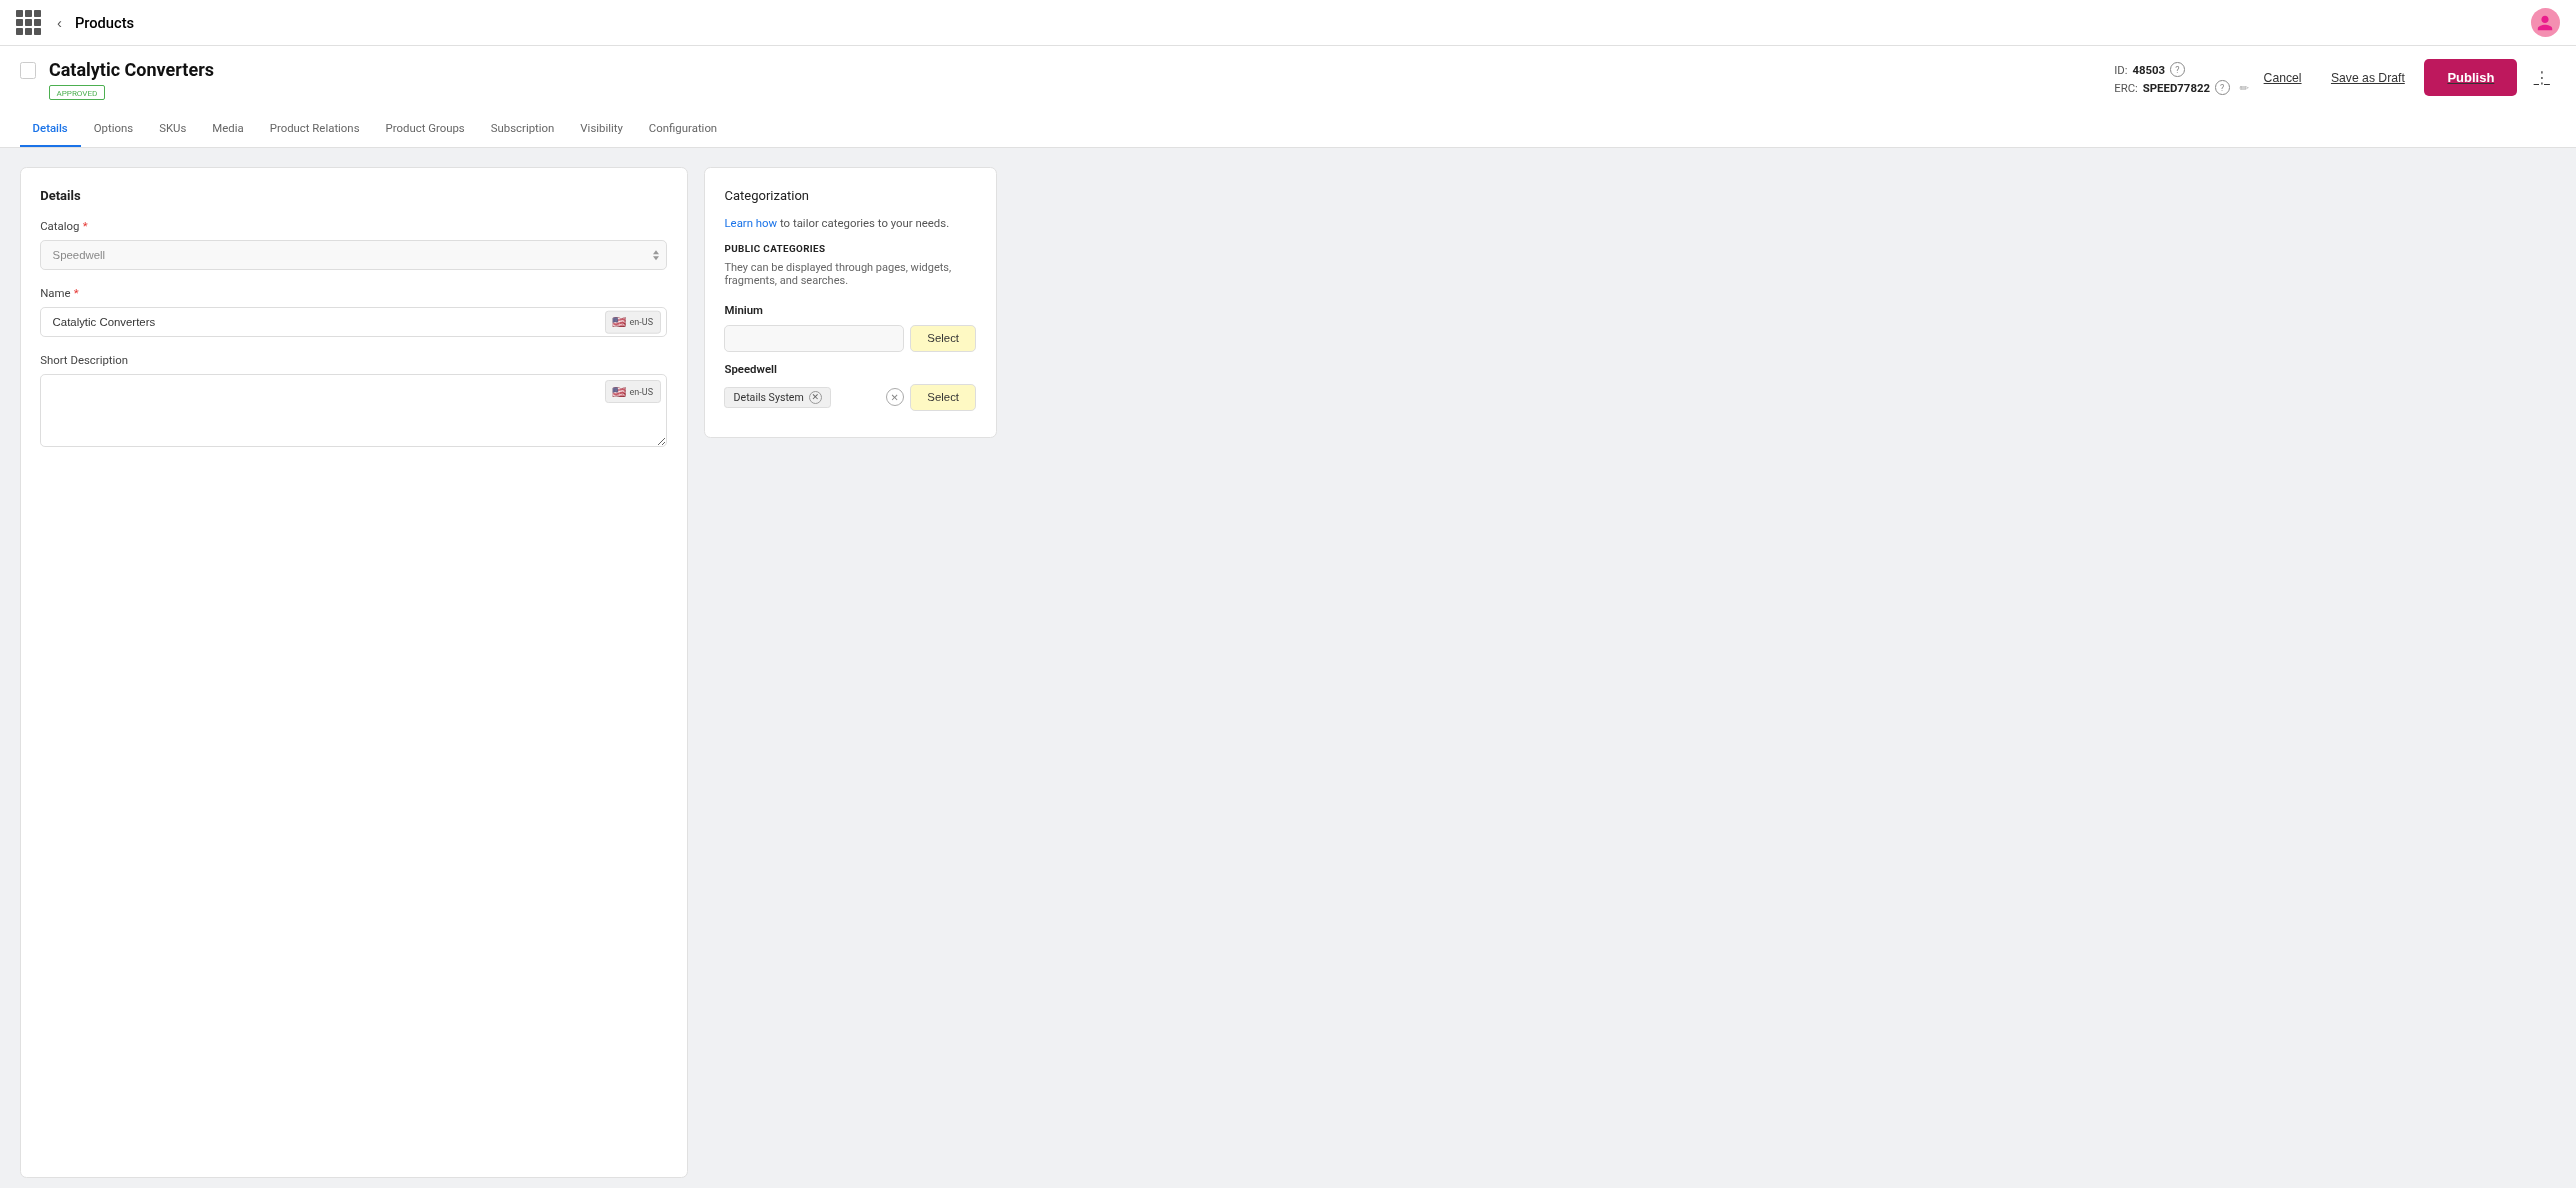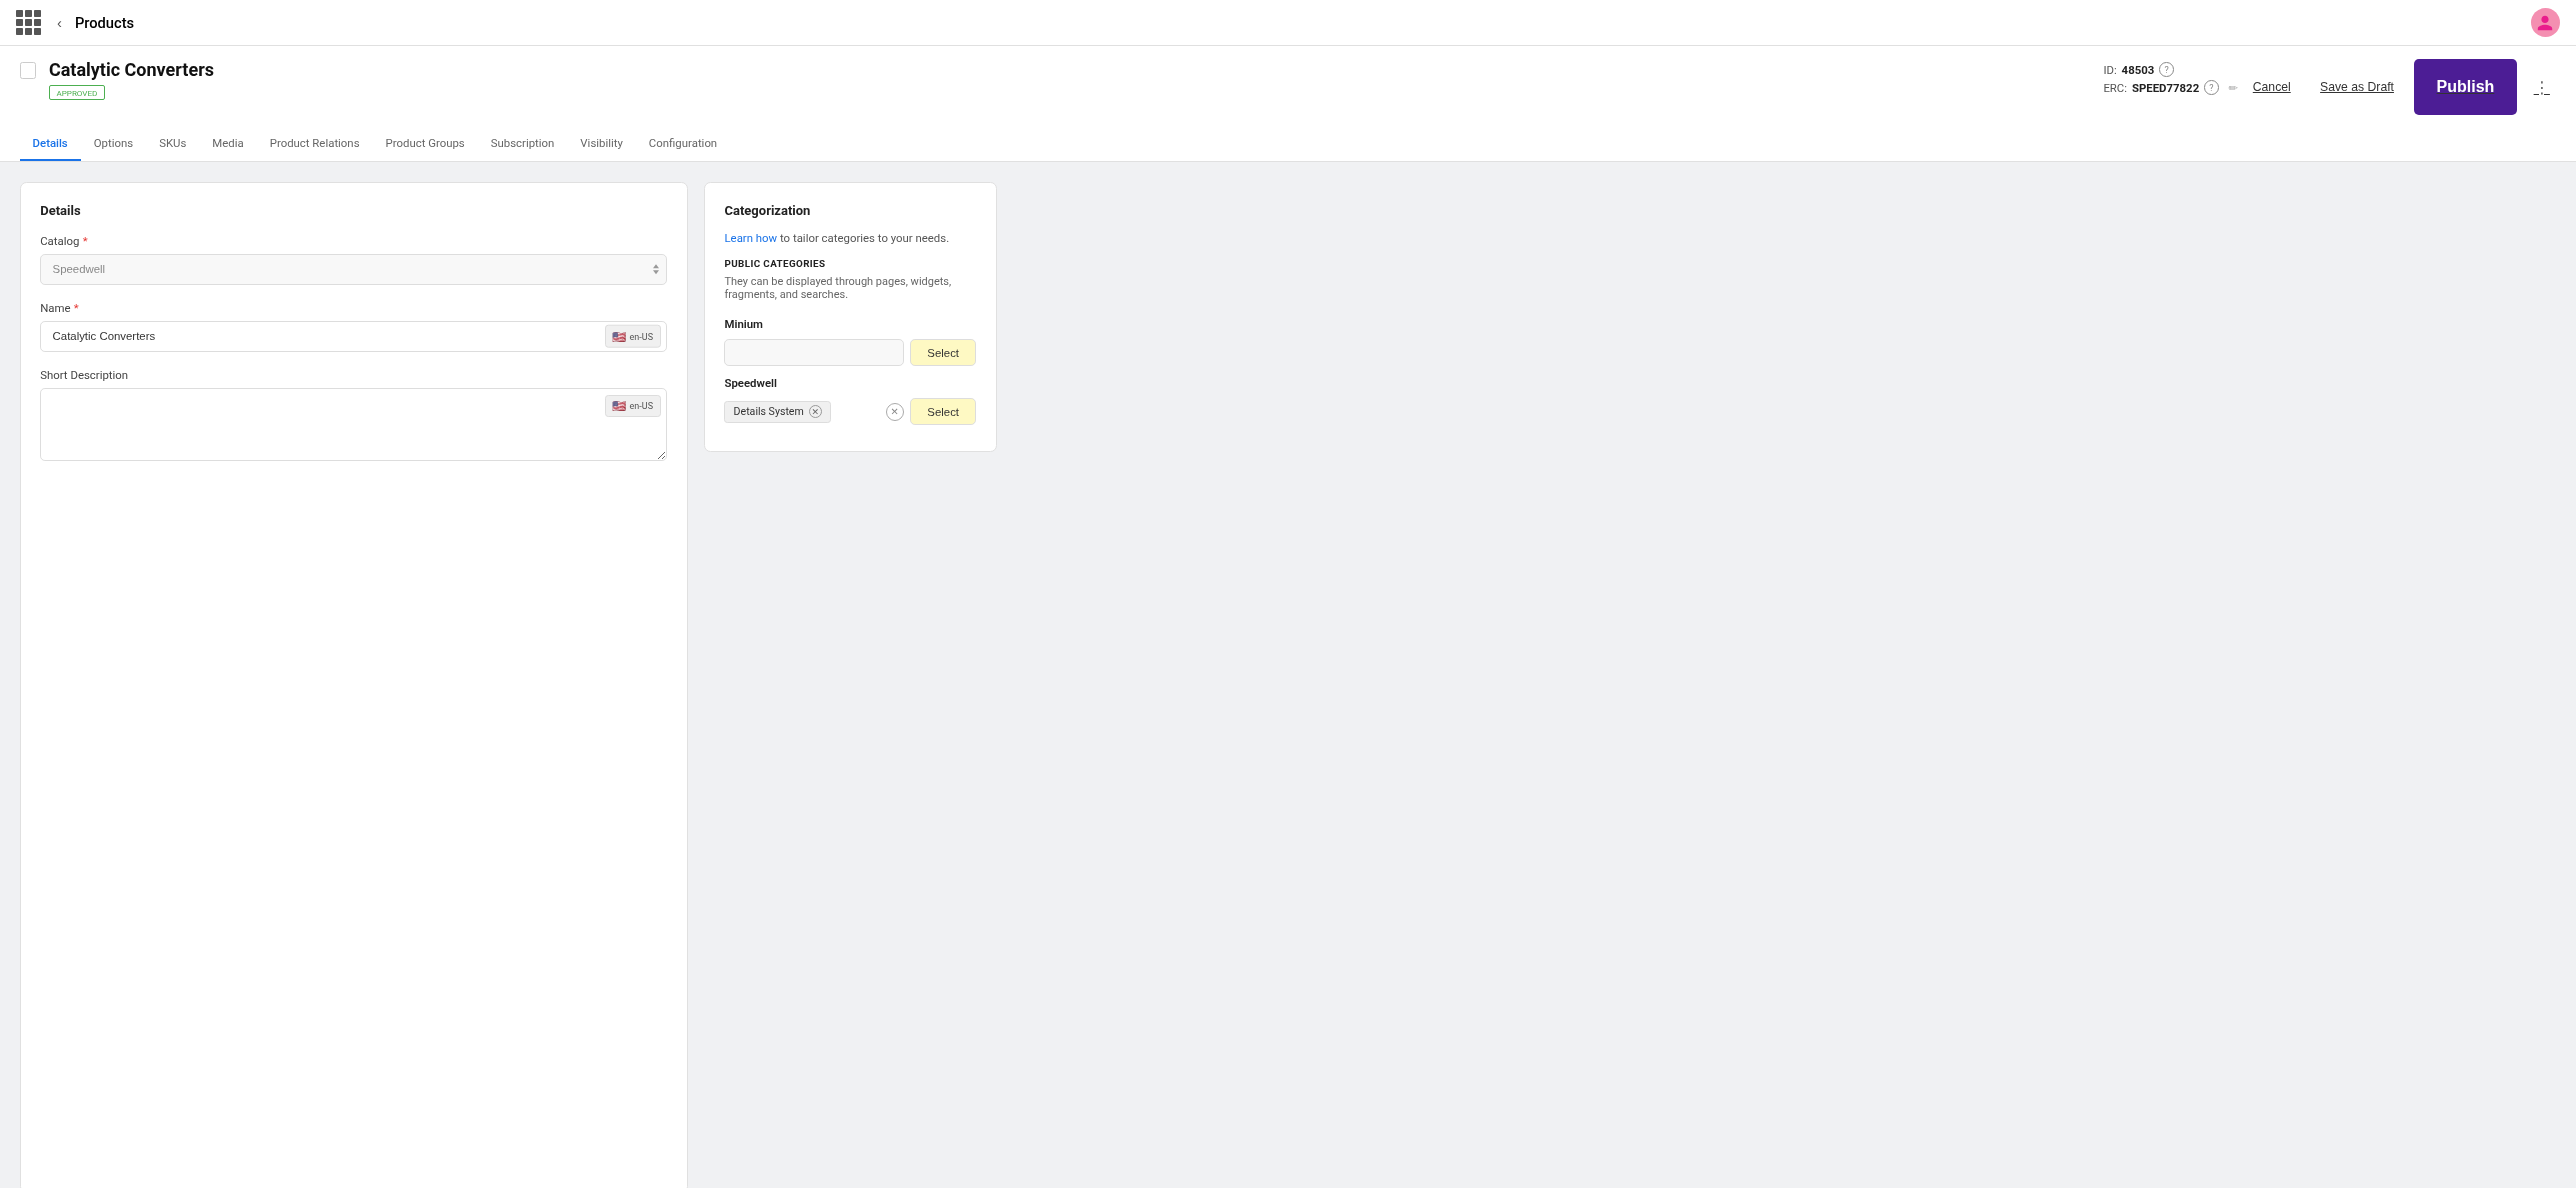--- a/index.html
+++ b/index.html
@@ -39,22 +39,22 @@
     .help-icon {
       width: 14.7px; height: 14.7px; border-radius: 50%; border: 1.2px solid #888;
       display: inline-flex; align-items: center; justify-content: center;
       font-size: 9px; color: #888; cursor: pointer; flex-shrink: 0;
     }
     .edit-icon { color: #aaa; cursor: pointer; margin-left: 4.9px; font-size: 11.4px; }
     .header-actions { display: flex; align-items: center; gap: 9.8px; text-decoration: underline; }
     .btn-cancel { background: none; border: none; font-size: 12.2px; color: #333; cursor: pointer; padding: 6.5px 9.8px; }
     .btn-draft { background: none; border: none; font-size: 12.2px; font-weight: 500; color: #333; cursor: pointer; padding: 6.5px 9.8px; }
     .btn-publish {
-      background: #4c1d95; color: #fff; border: none; border-radius: 4.9px;
-      font-size: 16px; font-weight: 600; padding: 19px 23px; cursor: pointer;
+      background: #be185d; color: #fff; border: none; border-radius: 4.9px;
+      font-size: 13px; font-weight: 600; padding: 11px 23px; cursor: pointer;
     }
     .more-btn { background: none; border: none; font-size: 16.3px; color: #666; cursor: pointer; padding: 3.3px 6.5px; }
 
     
     .tabs { display: flex; gap: 0; border-top: 0.8px solid transparent; }
     .tab {
       padding: 9.8px 13px; font-size: 11.4px; color: #666; cursor: pointer;
       border-bottom: 2.4px solid transparent; white-space: nowrap;
     }
     .tab.active { color: #1a73e8; border-bottom: 2.4px solid #1a73e8; font-weight: 500; }
@@ -111,21 +111,21 @@
       position: absolute; right: 6.5px; top: 6.5px;
       background: #f0f0f0; border: 0.8px solid #ddd; border-radius: 3.3px;
       padding: 3.3px 6.5px; font-size: 9px; color: #555; display: flex; align-items: center; gap: 3.3px;
     }
 
     
     .cat-panel {
       width: 293px; flex-shrink: 0; background: #fff; border-radius: 6.5px;
       border: 0.8px solid #e0e0e0; padding: 19.6px; align-self: flex-start;
     }
-    .cat-title { font-size: 13px; font-weight: 700; color: #222; margin-bottom: 13px; }
+    .cat-title { font-size: 13px; font-weight: 400; color: #222; margin-bottom: 13px; }
     .learn-link { color: #1a73e8; text-decoration: none; }
     .cat-description { font-size: 11.4px; color: #555; margin-bottom: 13px; }
     .public-cat-label {
       font-size: 9.8px; font-weight: 700; color: #222; text-transform: uppercase;
       letter-spacing: 0.4px; margin-bottom: 6.5px;
     }
     .cat-sub-desc { font-size: 11px; color: #666; margin-bottom: 16.3px; }
     .cat-section-title { font-size: 11.4px; font-weight: 600; color: #222; margin-bottom: 8.1px; }
 
     .cat-input-row { display: flex; gap: 6.5px; align-items: center; margin-bottom: 6.5px; }

